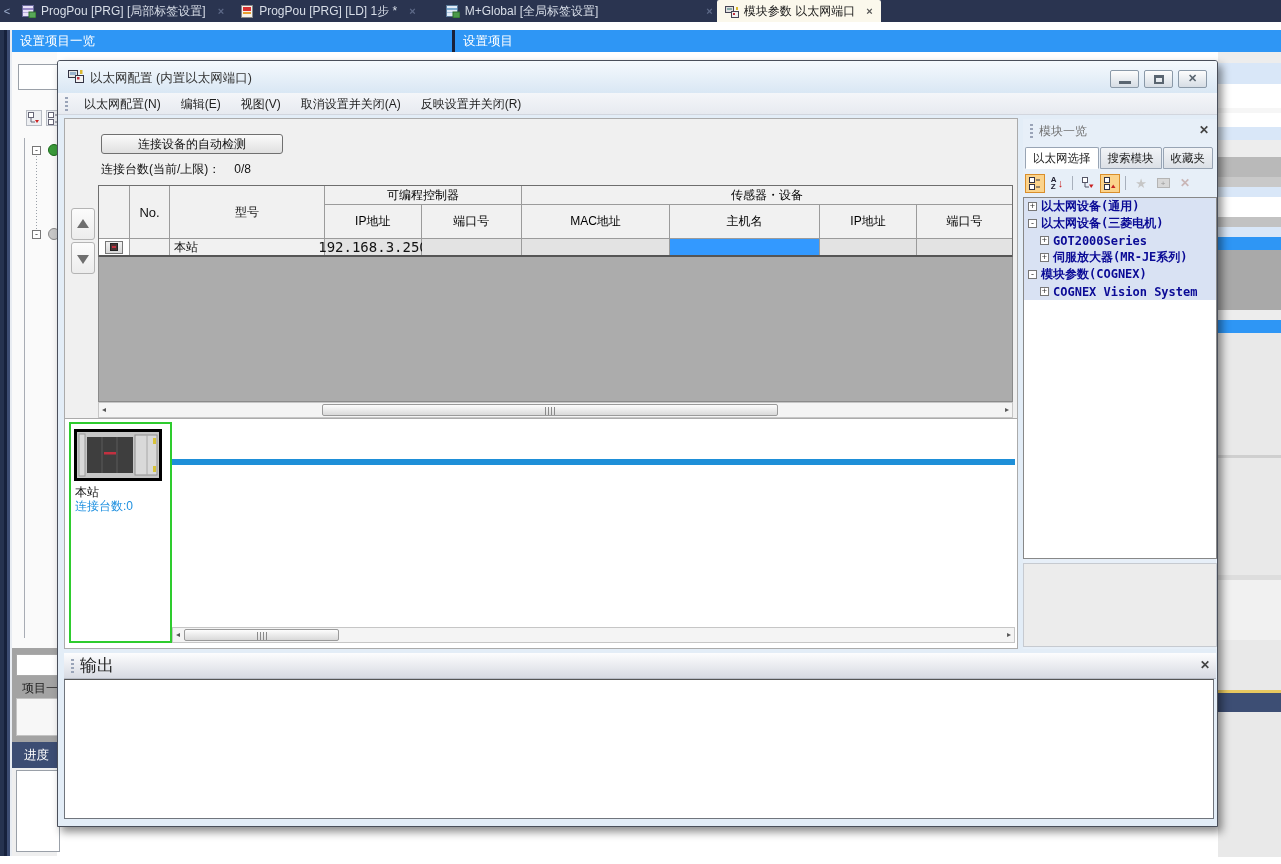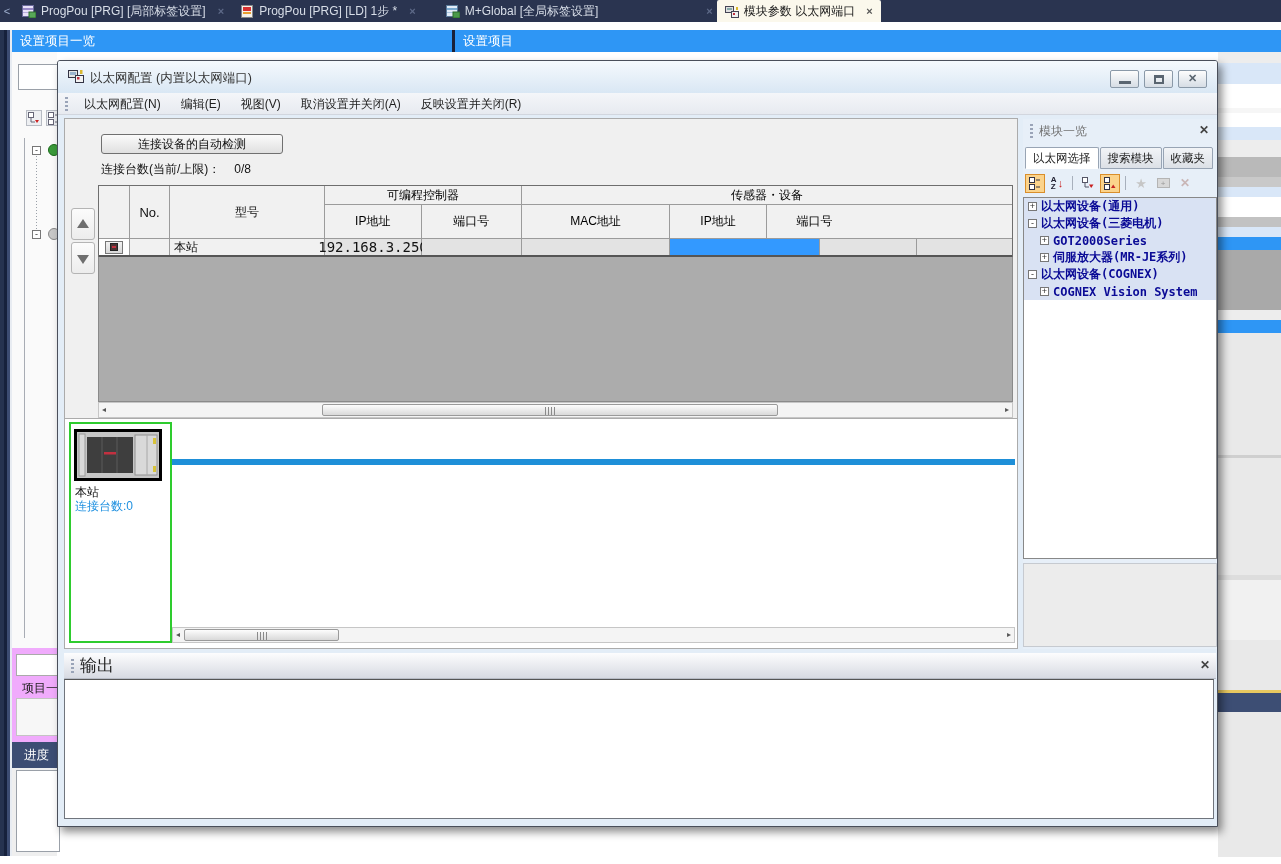--- a/index.html
+++ b/index.html
@@ -26,21 +26,21 @@
   
   .left-edge { left:0; top:30px; width:12px; height:826px;
     background:linear-gradient(90deg,#263350 0 4px,#16213C 4px 7px,#3C4C72 7px 10px,#E8ECF2 10px 12px); }
   .left-panel { left:12px; top:52px; width:45px; height:596px; background:#FAFAFA; overflow:hidden; }
   .lp-search { position:absolute; left:6px; top:12px; width:60px; height:26px; background:#fff; border:1px solid #9AA0A8; }
   .lp-toolico { position:absolute; width:16px; height:16px; border:1px solid #B8BCC4; background:#EDEFF2; }
   .lp-tree-border { position:absolute; left:12px; top:86px; width:1px; height:500px; background:#A8ACB4; }
   .lp-exp { position:absolute; width:9px; height:9px; border:1px solid #777; background:#fff; font-size:9px; line-height:7px; text-align:center; color:#333; }
   .lp-dots { position:absolute; left:24px; width:1px; background:repeating-linear-gradient(to bottom,#9AA0A8 0 1px,transparent 1px 3px); }
   .lp-circle { position:absolute; width:12px; height:12px; border-radius:50%; }
-  .proj-area { left:12px; top:648px; width:45px; height:94px; background:#f0abfc; overflow:hidden; }
+  .proj-area { left:12px; top:648px; width:45px; height:94px; background:#a3a3a3; overflow:hidden; }
   .proj-box { position:absolute; left:4px; top:6px; width:44px; height:22px; background:#fff; border:1px solid #AAA; }
   .proj-caption { position:absolute; left:10px; top:32px; font-size:12px; color:#222; white-space:nowrap; }
   .proj-box2 { position:absolute; left:4px; top:50px; width:44px; height:38px; background:#F7F7F7; border:1px solid #C4C4C4; }
   .progress-bar { left:12px; top:742px; width:45px; height:26px; background:#3C4D73; color:#fff; font-size:12.5px; line-height:26px; padding-left:12px; overflow:hidden; white-space:nowrap; }
   .progress-panel { left:12px; top:768px; width:45px; height:88px; background:#EFEFEF; }
   .progress-inner { position:absolute; left:4px; top:2px; width:44px; height:82px; background:#fff; border:1px solid #9AA0A8; }
 
   
   .right-strip { left:1218px; top:52px; width:63px; height:812px;
     background:linear-gradient(to bottom,
@@ -306,20 +306,21 @@
             <div class="hgrp-top">可编程控制器</div>
             <div class="hgrp-bot">
               <div style="width:97px;">IP地址</div>
               <div style="width:100px;">端口号</div>
             </div>
           </div>
           <div class="hgrp" style="width:490px;">
             <div class="hgrp-top">传感器・设备</div>
             <div class="hgrp-bot">
               <div style="width:148px;">MAC地址</div>
+              <div style="width:150px;">主机名</div>
               <div style="width:97px;">IP地址</div>
               <div style="width:95px;">端口号</div>
             </div>
           </div>
         </div>
         <div class="tbl-row">
           <div class="tc" style="width:31px; background:#FFF; justify-content:center;">
             <span class="row-module-icon">
                 <span class="inner">
                   <i></i>
@@ -440,21 +441,21 @@
         <div class="tree-row lvl1">
           <span class="toggle">+</span>
           <span class="tree-label">GOT2000Series</span>
         </div>
         <div class="tree-row lvl1">
           <span class="toggle">+</span>
           <span class="tree-label">伺服放大器(MR-JE系列)</span>
         </div>
         <div class="tree-row">
           <span class="toggle">-</span>
-          <span class="tree-label">以太网设备(COGNEX)</span>
+          <span class="tree-label">模块参数(COGNEX)</span>
         </div>
         <div class="tree-row lvl1">
           <span class="toggle">+</span>
           <span class="tree-label">COGNEX Vision System</span>
         </div>
       </div>
       <div class="mp-bottom"></div>
     </div>
 
     <div class="output-panel">

